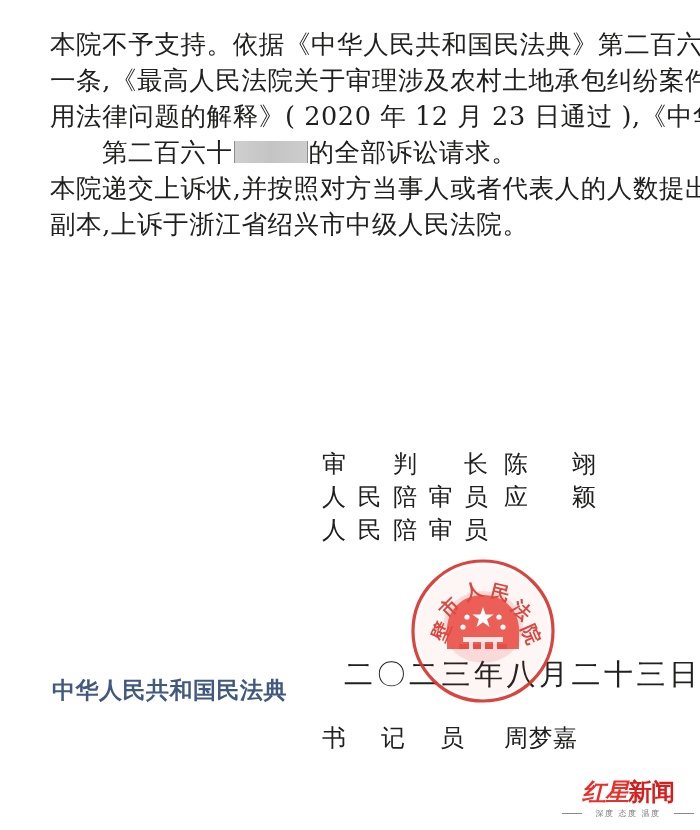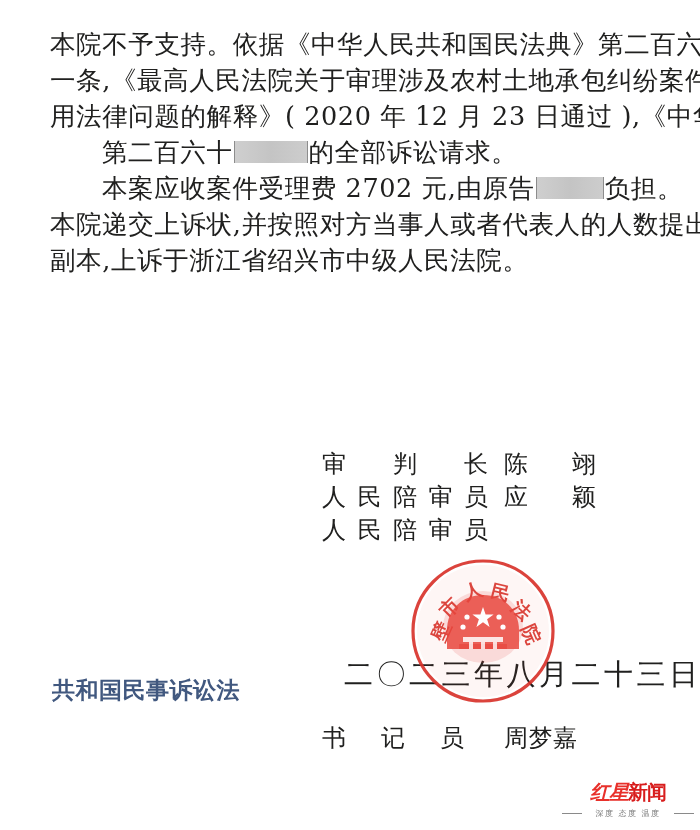--- a/index.html
+++ b/index.html
@@ -147,21 +147,21 @@
   
   .logo {
     position: absolute;
     left: 562px;
     top: 777px;
     width: 132px;
     height: 46px;
   }
   .logo-word {
     display: block;
-    font-size: 20px;
+    font-size: 24px;
     line-height: 30px;
     font-weight: bold;
     color: #e02020;
     letter-spacing: -1px;
     font-family: "DejaVu Serif", "Liberation Serif", serif;
     text-align: center;
   }
   .logo-word .hx { color: #e8302a; font-style: italic; }
   .logo-word .xw { color: #d81d1d; }
   .logo-tag {
@@ -191,21 +191,20 @@
 <div class="page">
 
   <div class="doc-body">
 
     <div class="para-line">本院不予支持。依据《中华人民共和国民法典》第二百六十</div>
     <div class="para-line">一条,《最高人民法院关于审理涉及农村土地承包纠纷案件适</div>
     <div class="para-line">用法律问题的解释》( 2020 年 12 月 23 日通过 ),《中华人民</div>
 
     <div class="para-line indent"><span>第二百六十</span><span class="redact w1"></span><span>的全部诉讼请求。</span></div>
 
-    <div class="para-line indent"><span>本案应收案件受理费 2702 元,由原告</span><span class="redact w2"></span><span>负担。</span></div>
 
     <div class="para-line">本院递交上诉状,并按照对方当事人或者代表人的人数提出</div>
     <div class="para-line">副本,上诉于浙江省绍兴市中级人民法院。</div>
   </div>
 
   <div class="sign-block">
 
     <div class="sign-row">
       <div class="sign-title">
         <span>审</span>
@@ -283,21 +282,21 @@
         <rect x="50" y="87" width="48" height="5" fill="#e8453c"></rect>
         <g fill="#ffffff" opacity="0.8">
           <rect x="60" y="85" width="4" height="7"></rect>
           <rect x="72" y="85" width="4" height="7"></rect>
           <rect x="84" y="85" width="4" height="7"></rect>
         </g>
       </g>
     </svg>
   </div>
 
-  <div class="cert-note">共和国民事诉讼法</div>
+  <div class="cert-note">中华人民共和国民法典</div>
 
   <div class="clerk-row">
     <div class="clerk-title">
       <span>书</span>
       <span>记</span>
       <span>员</span>
     </div>
     <div class="clerk-name">周梦嘉</div>
   </div>
 

